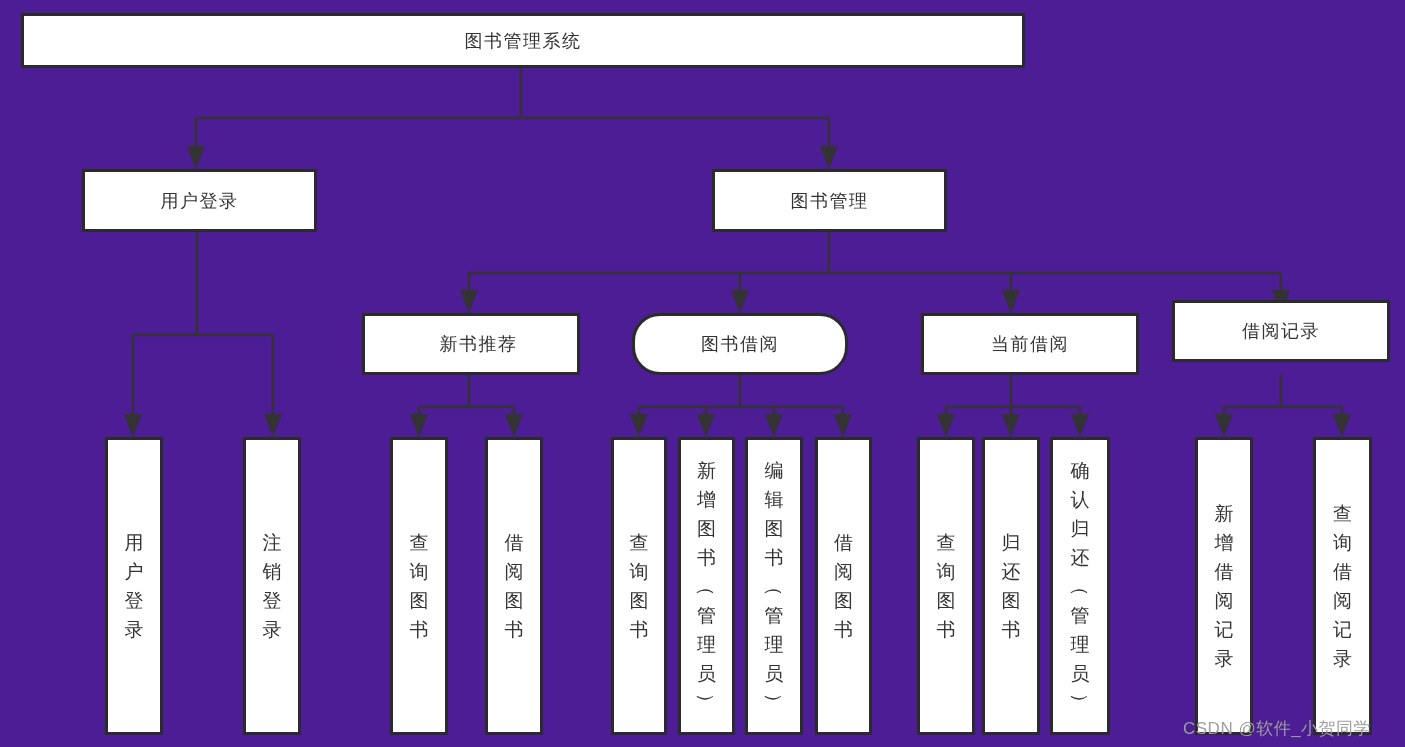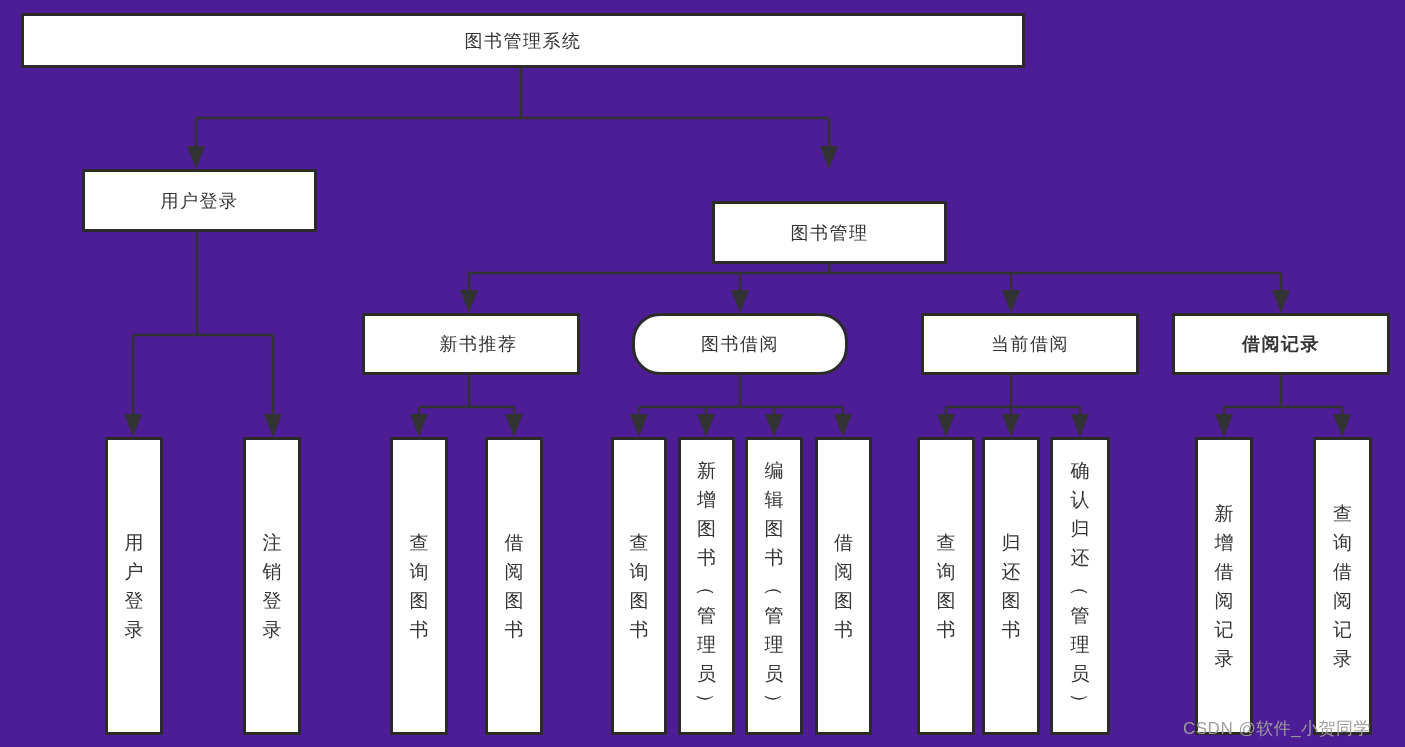--- a/index.html
+++ b/index.html
@@ -141,34 +141,34 @@
     </g>
   </svg>
 
   <div class="node h" style="left:21px; top:13px; width:1004px; height:55px;">
     <span class="lbl">图书管理系统</span>
   </div>
 
   <div class="node h" style="left:82px; top:169px; width:235px; height:63px;">
     <span class="lbl">用户登录</span>
   </div>
-  <div class="node h" style="left:712px; top:169px; width:235px; height:63px;margin-top:32px;">
+  <div class="node h" style="left:712px; top:169px; width:235px; height:63px;">
     <span class="lbl">图书管理</span>
   </div>
 
   <div class="node h" style="left:362px; top:313px; width:218px; height:62px;padding-left:15px;">
     <span class="lbl">新书推荐</span>
   </div>
   <div class="node h" style="left:632px; top:313px; width:216px; height:62px;border-radius:28px;">
     <span class="lbl">图书借阅</span>
   </div>
   <div class="node h" style="left:902px; top:313px; width:218px; height:62px;margin-left:19px;">
     <span class="lbl">当前借阅</span>
   </div>
-  <div class="node h" style="left:1172px; top:313px; width:218px; height:62px;font-weight:bold;">
+  <div class="node h" style="left:1172px; top:300px; width:218px; height:62px;">
     <span class="lbl">借阅记录</span>
   </div>
 
   <div class="node v" style="left:105px; top:437px; width:58px; height:298px;">
     <span class="lbl">
         <span class="vch">用</span>
         <span class="vch">户</span>
         <span class="vch">登</span>
         <span class="vch">录</span>
       </span>

